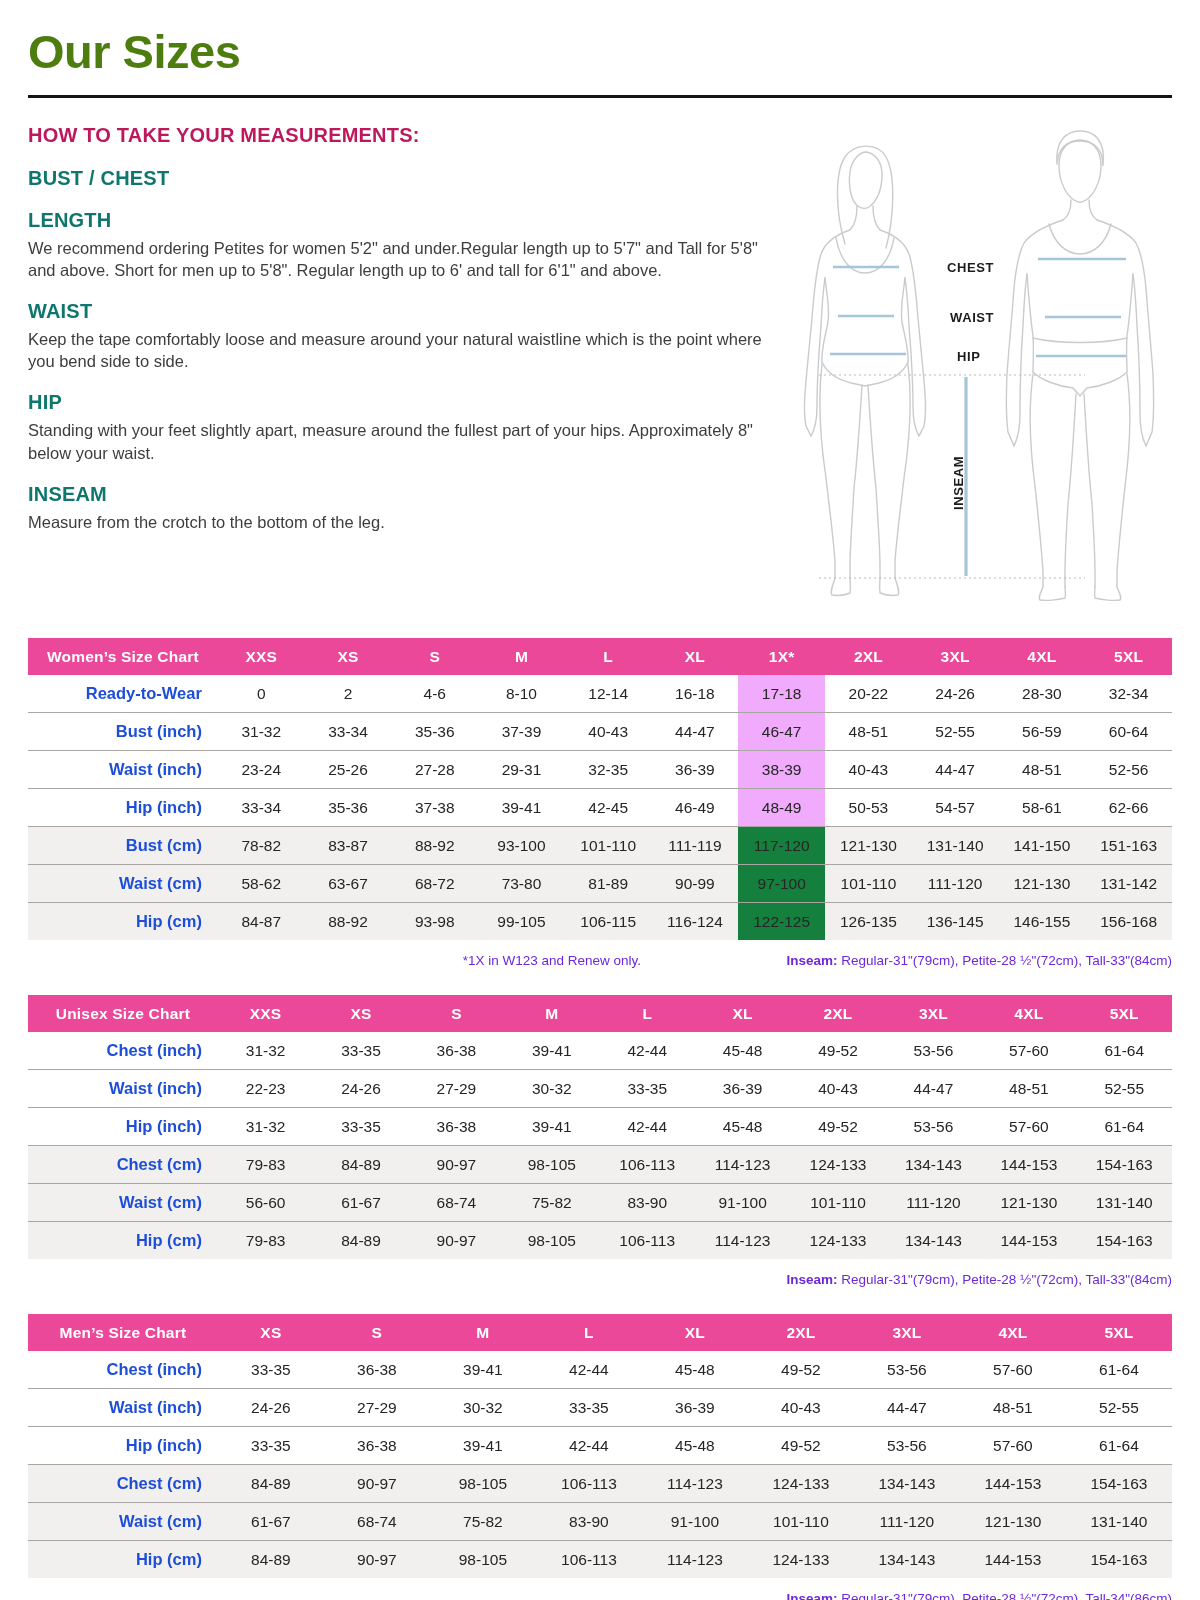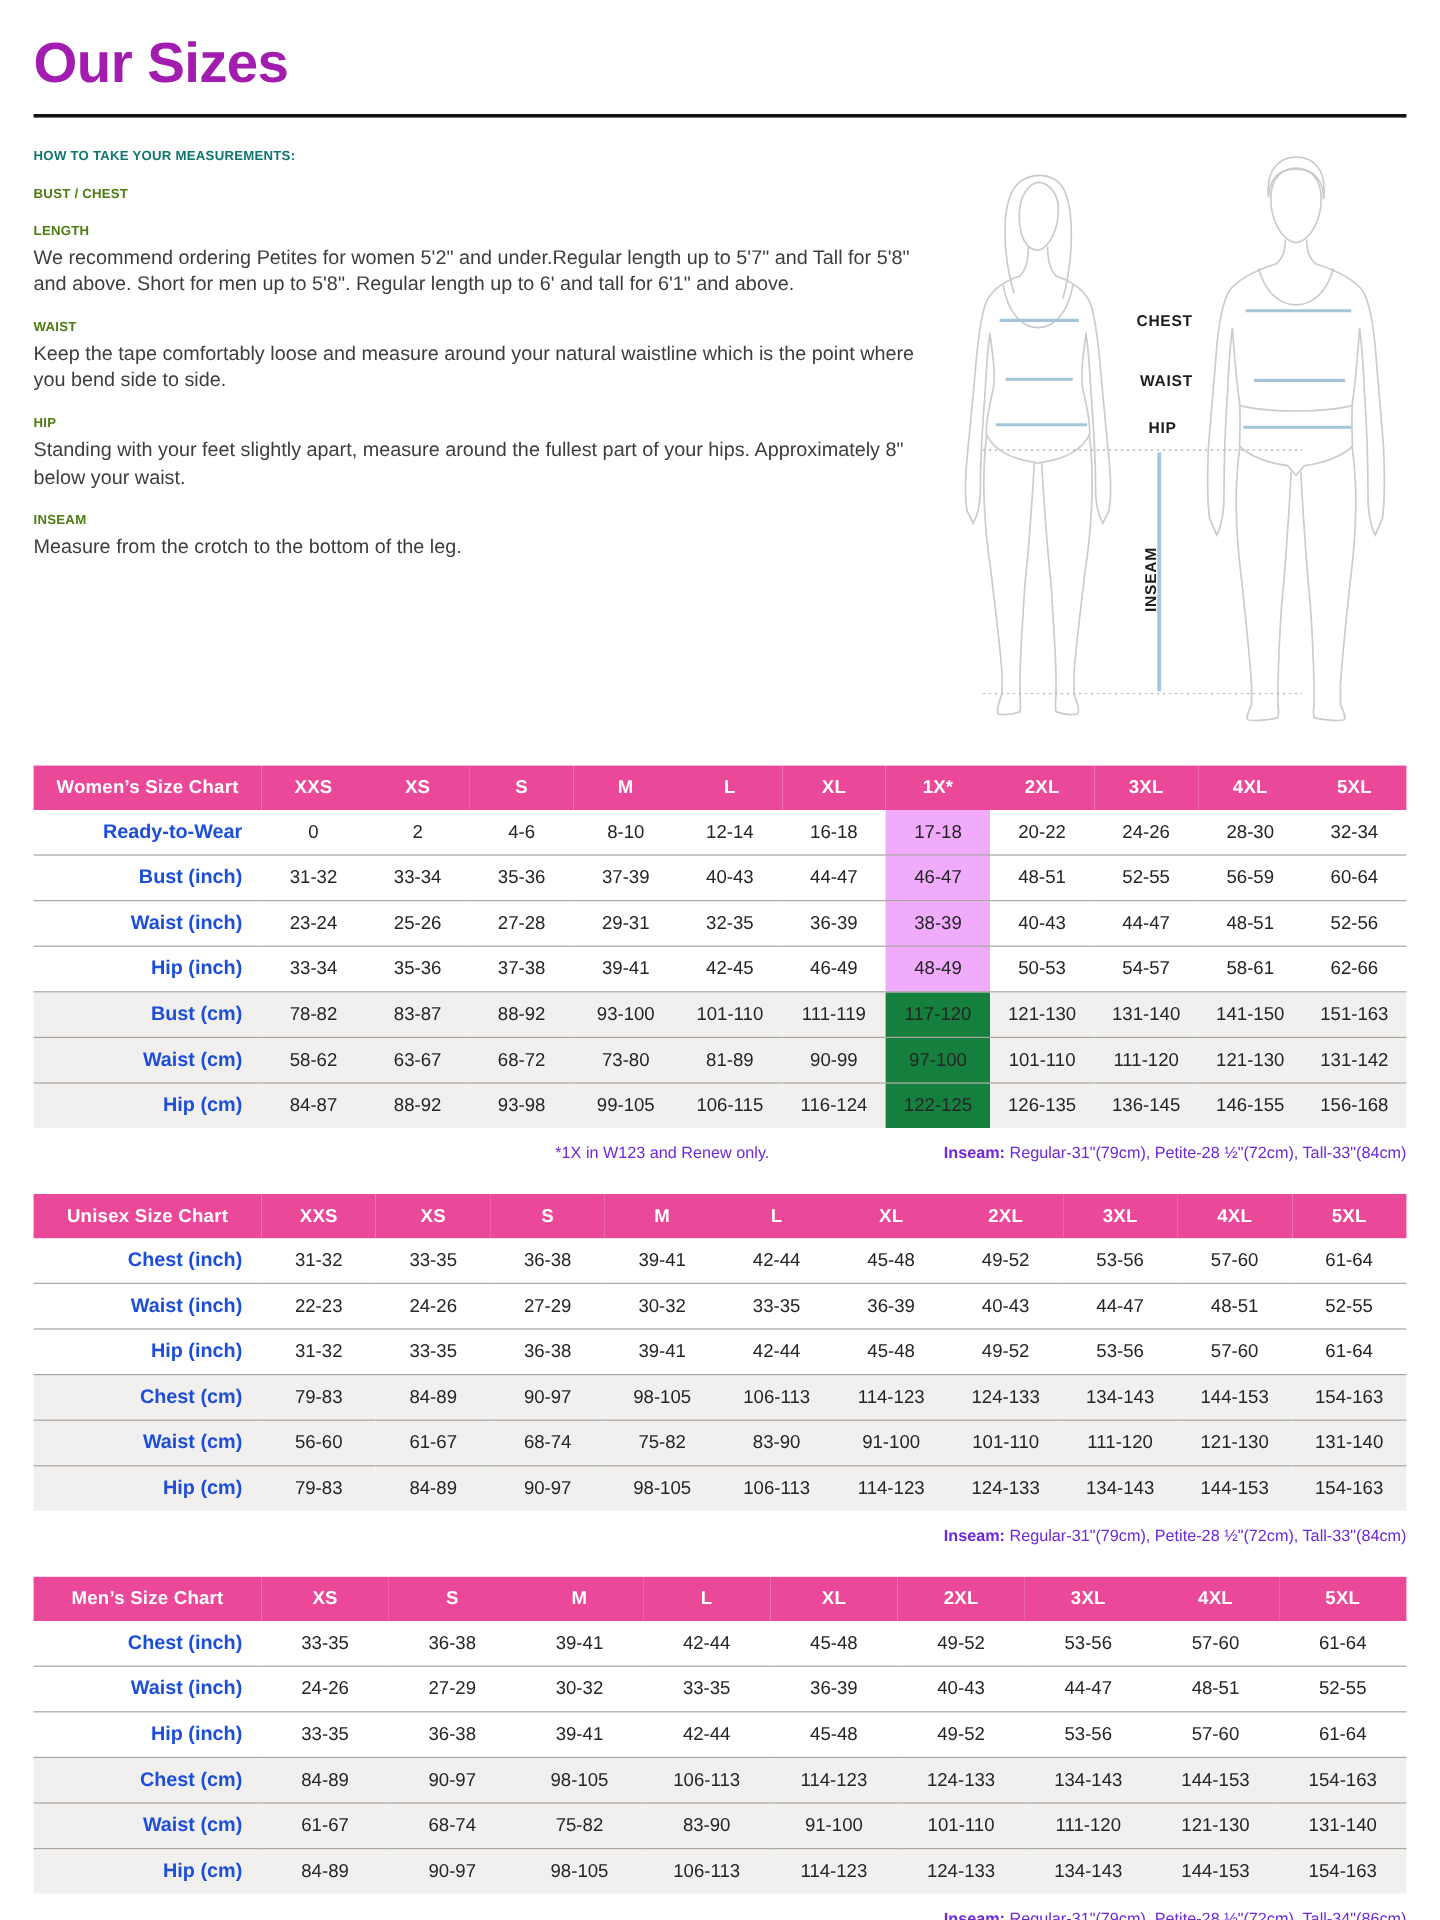--- a/index.html
+++ b/index.html
@@ -1,23 +1,23 @@
 <!DOCTYPE html>
 <html><head>
 <meta charset="utf-8">
 <style>
   html,body{margin:0;padding:0;background:#fff;}
   body{width:1200px;height:1600px;overflow:hidden;font-family:"Liberation Sans",sans-serif;color:#222;}
   .page{padding:24px 28px 20px;}
-  h1.title{font-size:47px;font-weight:800;margin:0 0 16px;color:#a21caf;letter-spacing:-0.5px;}
+  h1.title{font-size:47px;font-weight:800;margin:0 0 16px;color:#4d7c0f;letter-spacing:-0.5px;}
   .rule{border:0;border-top:3px solid #141414;margin:0 0 24px;}
   .intro{display:flex;align-items:flex-start;}
   .intro-text{width:745px;flex:none;}
-  .howto{font-size:11px;font-weight:700;color:#0f766e;margin:2px 0 20px;letter-spacing:.2px;}
-  .m-section h3{font-size:11px;font-weight:700;color:#4d7c0f;margin:19px 0 5px;letter-spacing:.2px;}
+  .howto{font-size:20px;font-weight:700;color:#be185d;margin:2px 0 20px;letter-spacing:.2px;}
+  .m-section h3{font-size:20px;font-weight:700;color:#0f766e;margin:19px 0 5px;letter-spacing:.2px;}
   .m-section p{font-size:16.5px;line-height:1.34;color:#3d3d3d;margin:0;}
   .diagram{flex:1;margin-top:4px;display:flex;justify-content:center;}
   .diagram svg{display:block;}
   .dg-label{font-size:13px;font-weight:700;fill:#1c1c1c;letter-spacing:.6px;font-family:"Liberation Sans",sans-serif;}
 
   .tables{margin-top:34px;}
   .table-block{margin-top:24px;}
   .table-block:first-child{margin-top:0;}
   table.szt{width:100%;border-collapse:collapse;table-layout:fixed;}
   table.szt thead th{background:#ec4899;color:#fff;font-size:15.5px;font-weight:700;height:35px;letter-spacing:.2px;}

